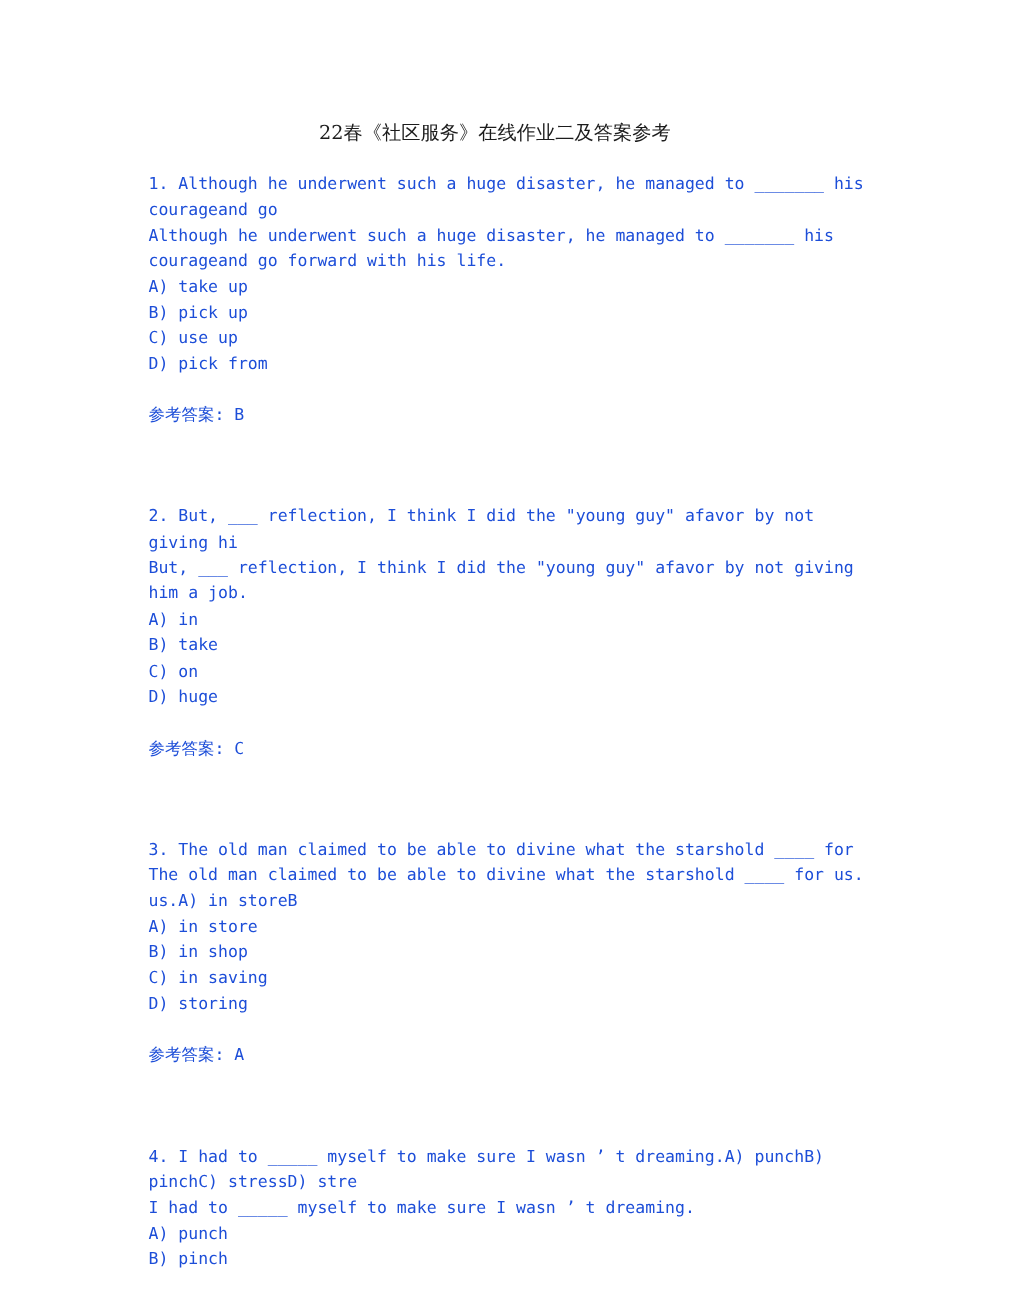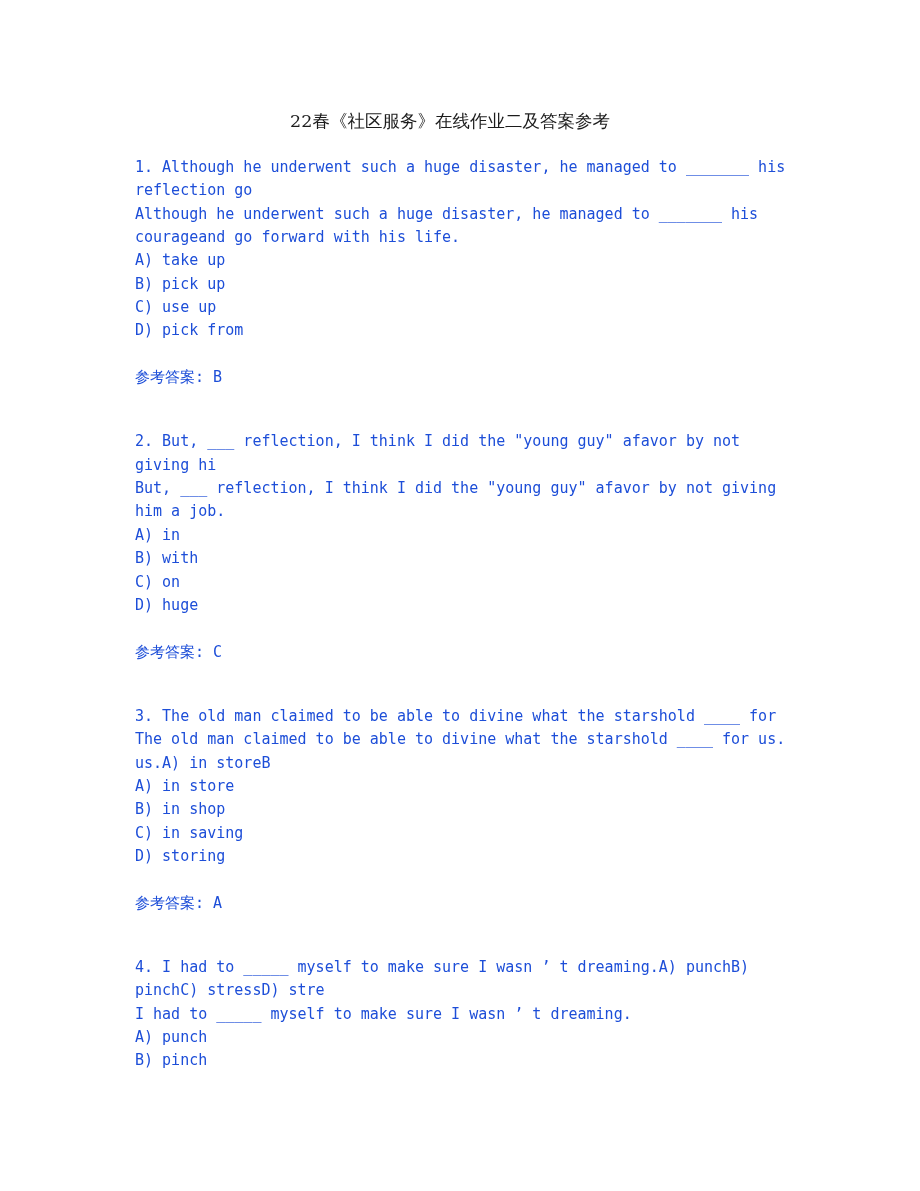--- a/index.html
+++ b/index.html
@@ -25,21 +25,21 @@
     color: #1c1c1c;
   }
   .content {
     padding: 0 130px 0 135px;
     font-family: "DejaVu Sans Mono", "Liberation Mono", monospace;
     font-size: 15px;
     line-height: 23.35px;
     color: #1d4ed8;
   }
   .question {
-    margin-top: 41px;
+    margin-top: 69px;
   }
   .question.first {
     margin-top: 23px;
   }
   .line {
     white-space: pre;
   }
   .answer-line {
     margin-top: 23.35px;
     white-space: pre;
@@ -49,37 +49,37 @@
 <body>
 
 <div class="page">
 
   <h1 class="doc-title">22春《社区服务》在线作业二及答案参考</h1>
 
   <div class="content">
 
     <section class="question first">
       <div class="line">1. Although he underwent such a huge disaster, he managed to _______ his</div>
-      <div class="line">reflection go</div>
+      <div class="line">courageand go</div>
       <div class="line">Although he underwent such a huge disaster, he managed to _______ his</div>
       <div class="line">courageand go forward with his life.</div>
       <div class="line">A) take up</div>
       <div class="line">B) pick up</div>
       <div class="line">C) use up</div>
       <div class="line">D) pick from</div>
       <div class="answer-line">参考答案: B</div>
     </section>
 
     <section class="question">
       <div class="line">2. But, ___ reflection, I think I did the "young guy" afavor by not</div>
       <div class="line">giving hi</div>
       <div class="line">But, ___ reflection, I think I did the "young guy" afavor by not giving</div>
       <div class="line">him a job.</div>
       <div class="line">A) in</div>
-      <div class="line">B) with</div>
+      <div class="line">B) take</div>
       <div class="line">C) on</div>
       <div class="line">D) huge</div>
       <div class="answer-line">参考答案: C</div>
     </section>
 
     <section class="question">
       <div class="line">3. The old man claimed to be able to divine what the starshold ____ for</div>
       <div class="line">The old man claimed to be able to divine what the starshold ____ for us.</div>
       <div class="line">us.A) in storeB</div>
       <div class="line">A) in store</div>

